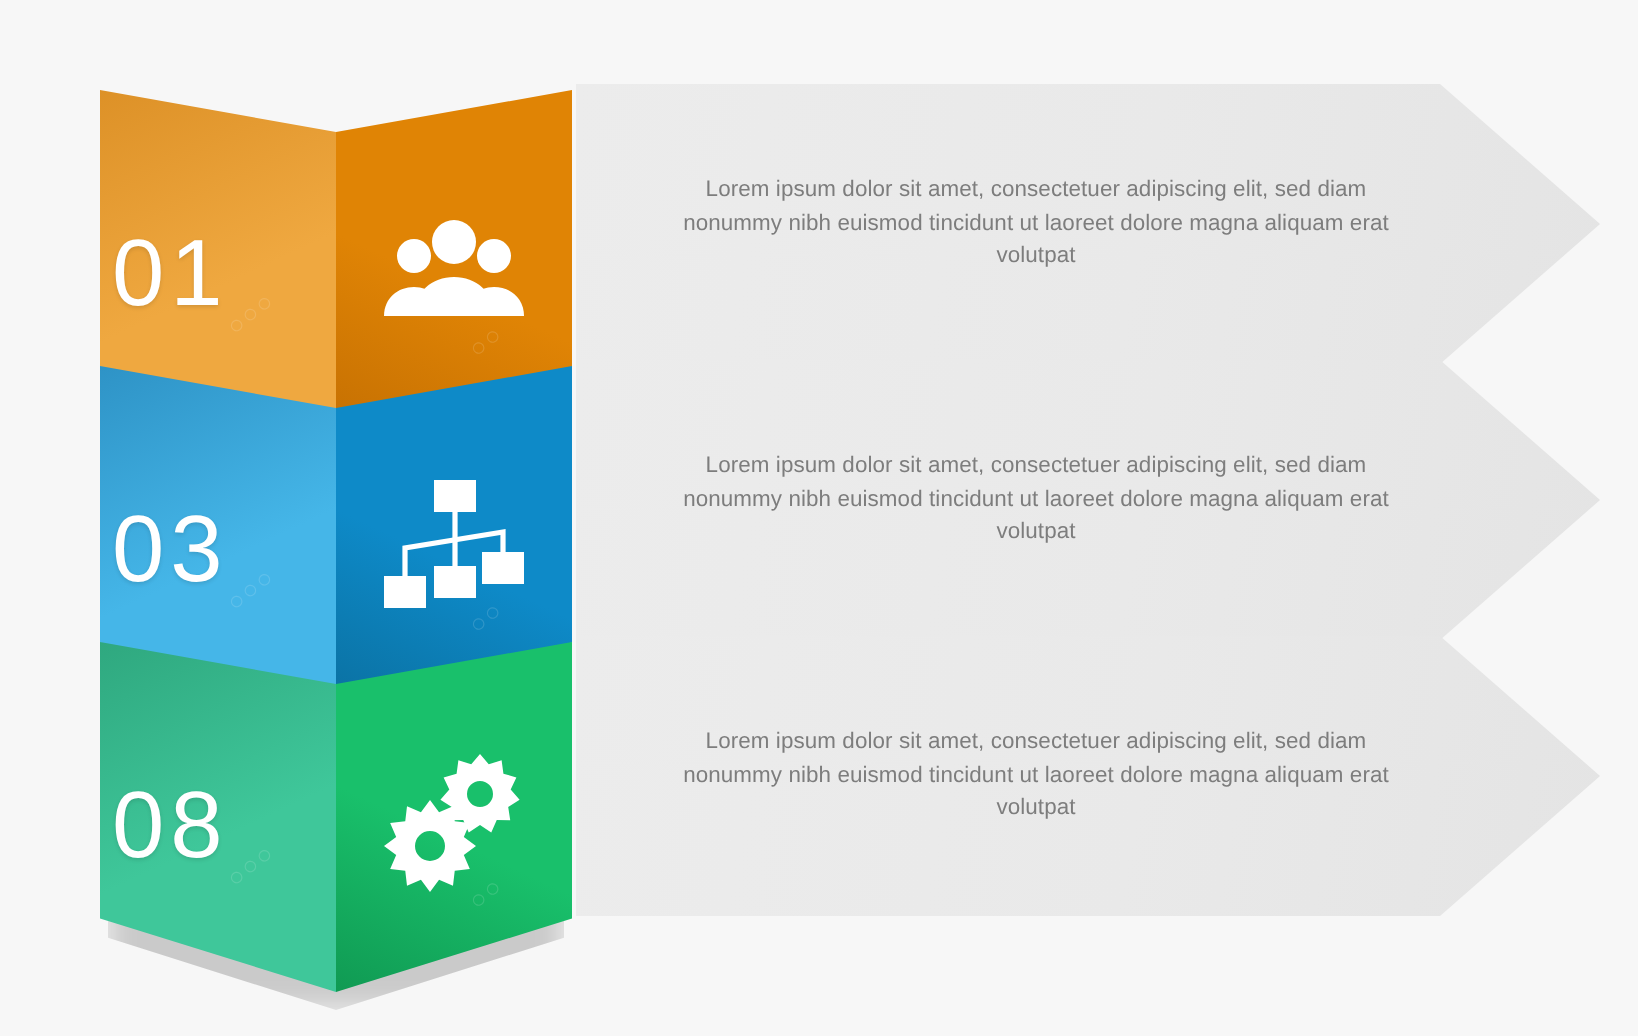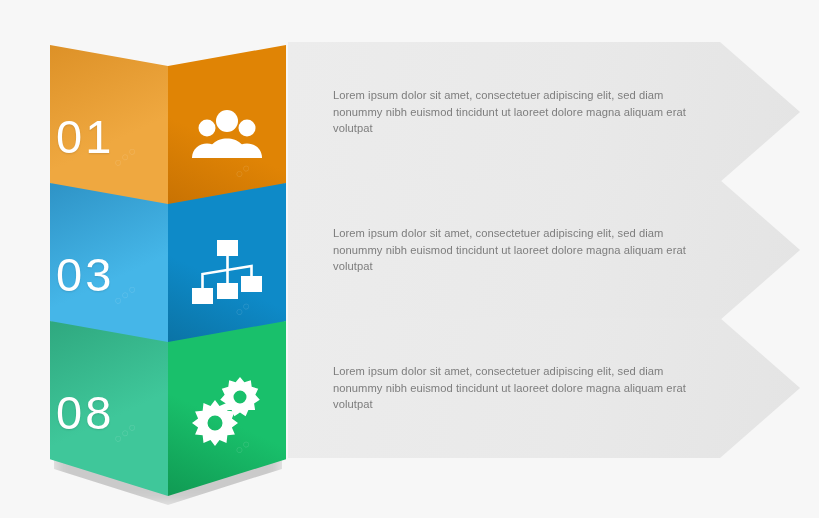--- a/index.html
+++ b/index.html
@@ -24,20 +24,21 @@
     background:linear-gradient(100deg,#ececec 0%,#e9e9e9 55%,#e4e4e4 100%);
     -webkit-clip-path:polygon(0 0, 432px 0, 512px 50%, 432px 100%, 0 100%, 0 0);
     clip-path:polygon(0 0, 432px 0, 512px 50%, 432px 100%, 0 100%, 0 0);
     filter:drop-shadow(0 3px 5px rgba(0,0,0,0.10));
   }
   .banner-inner{
     position:absolute;
     left:40px;top:0;
     width:380px;height:100%;
     display:flex;align-items:center;justify-content:center;
+    text-align:center;
   }
   .banner-text{
     font-size:11.2px;
     line-height:16.5px;
     color:#7d7d7d;
     letter-spacing:.05px;
     max-width:370px;
   }
 
   

